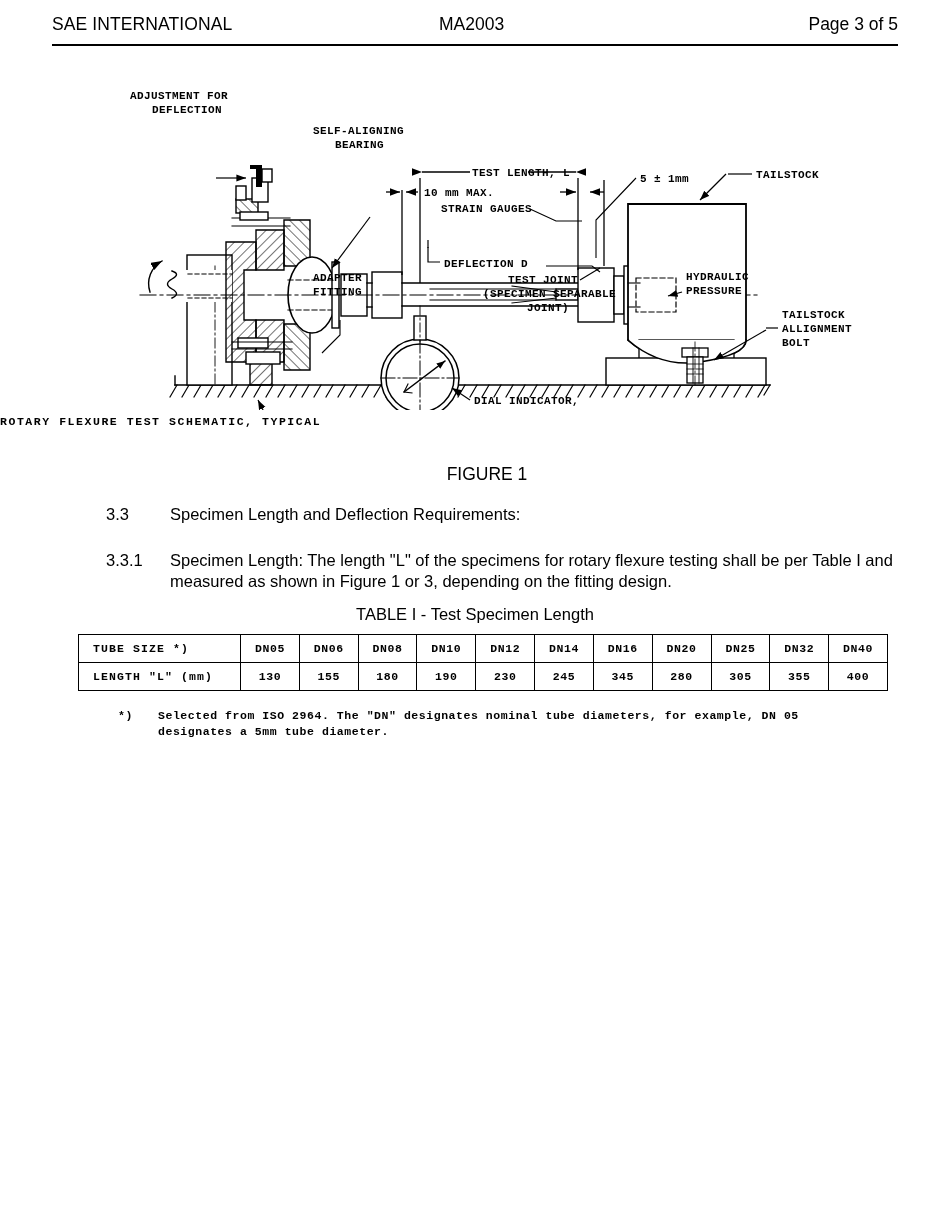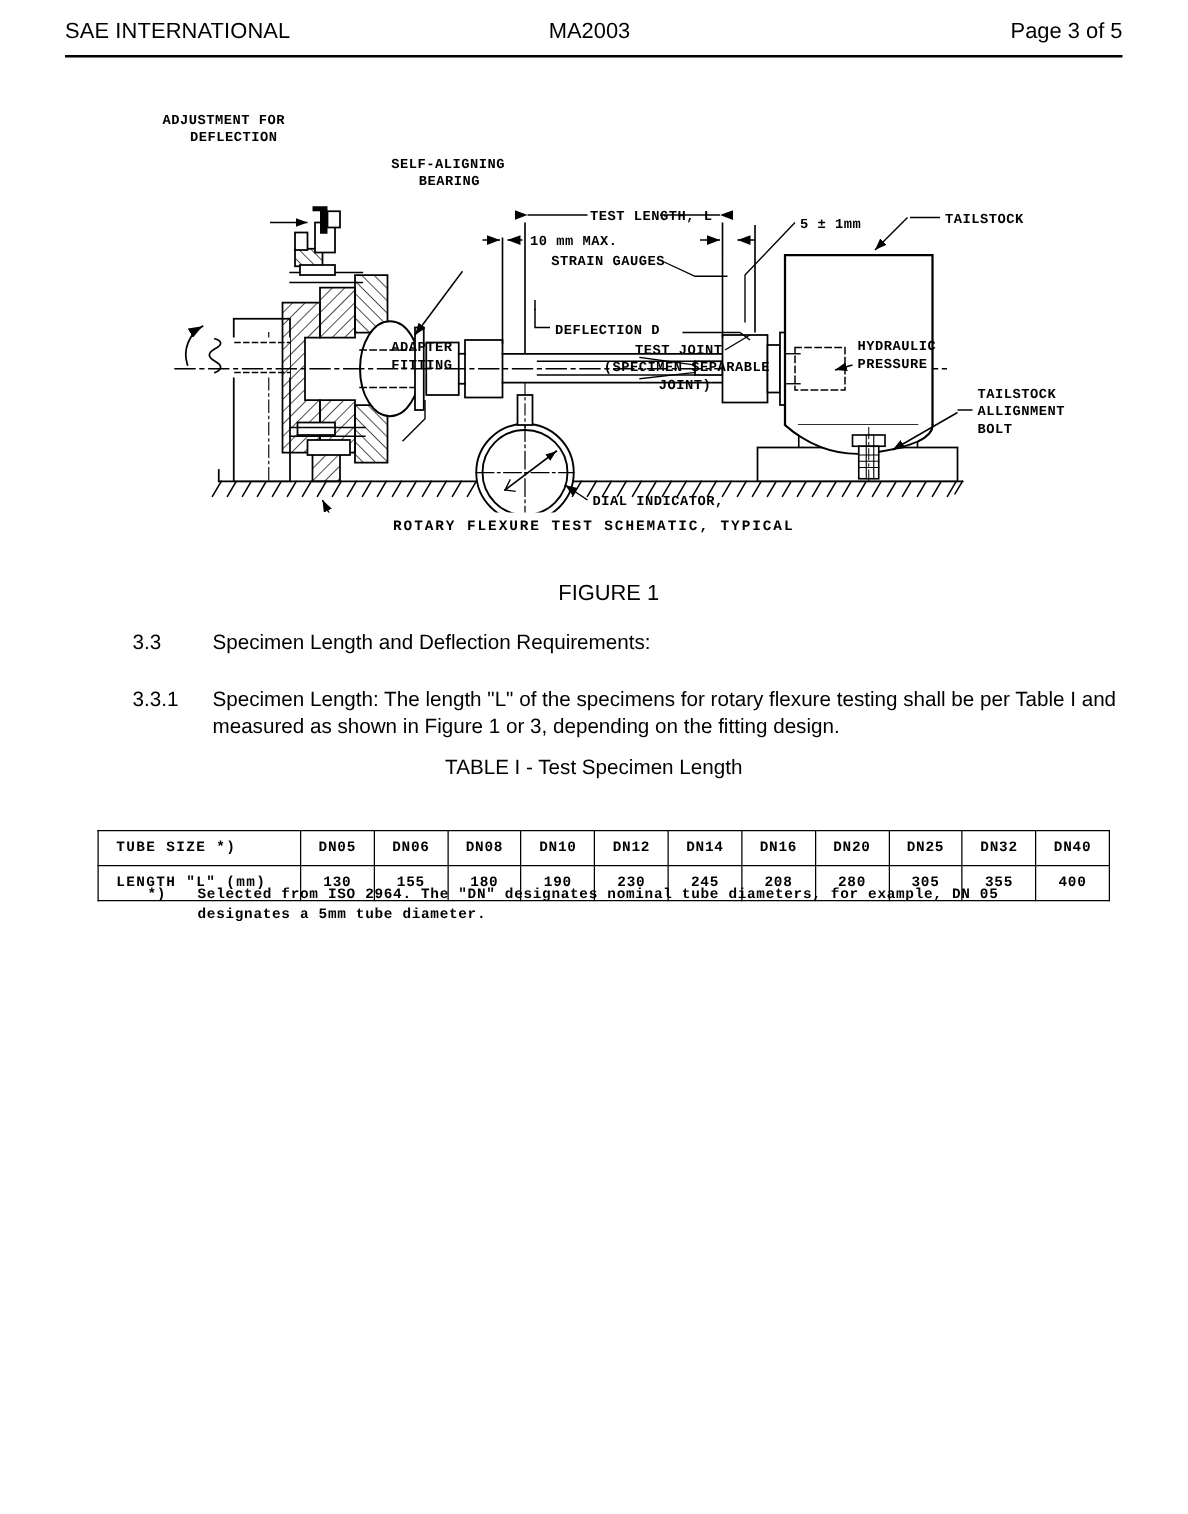--- a/index.html
+++ b/index.html
@@ -56,21 +56,20 @@
     width: 950px;
     height: 340px;
   }
   .figure-svg { display: block; }
 
   .fig-sub-caption {
     position: absolute;
     left: 0;
     top: 415px;
     width: 950px;
-    text-align: center;
     font-family: "Liberation Mono", monospace;
     font-size: 11.5px;
     letter-spacing: 1.55px;
     font-weight: bold;
   }
   .fig-label {
     position: absolute;
     left: 0;
     top: 464px;
     width: 950px;
@@ -116,21 +115,20 @@
     top: 605px;
     width: 950px;
     text-align: center;
     font-size: 16.5px;
   }
   .spec-table-wrap {
     position: absolute;
     left: 78px;
     top: 634px;
     width: 810px;
-    margin-top: 30px;
   }
   table.spec-table {
     border-collapse: collapse;
     width: 810px;
     table-layout: fixed;
     font-family: "Liberation Mono", monospace;
     font-size: 11.5px;
     font-weight: bold;
   }
   table.spec-table td {
@@ -486,21 +484,21 @@
         <td>DN40</td>
       </tr>
       <tr>
         <td class="rowhead">LENGTH "L" (mm)</td>
         <td>130</td>
         <td>155</td>
         <td>180</td>
         <td>190</td>
         <td>230</td>
         <td>245</td>
-        <td>208</td>
+        <td>345</td>
         <td>280</td>
         <td>305</td>
         <td>355</td>
         <td>400</td>
       </tr>
     </tbody>
   </table>
 </div>
 
 <div class="footnote">

